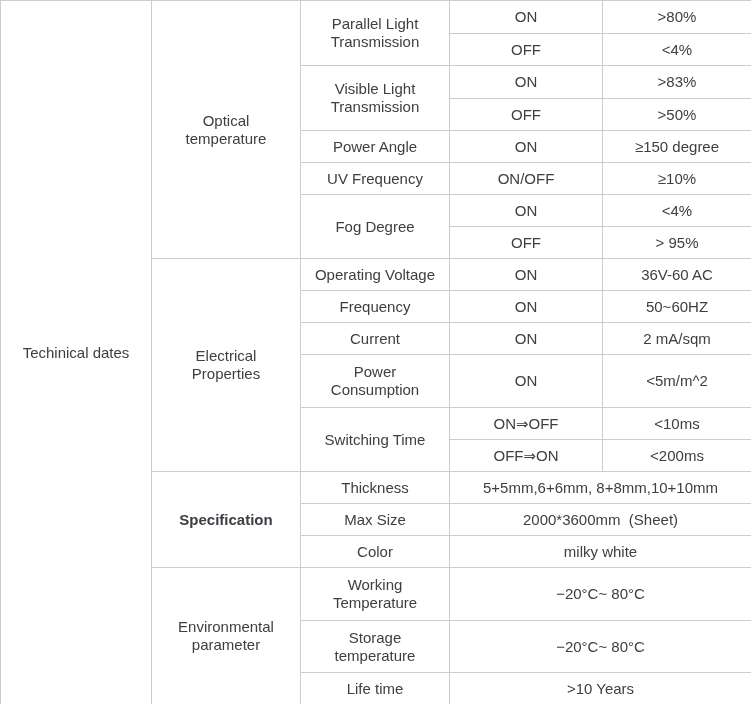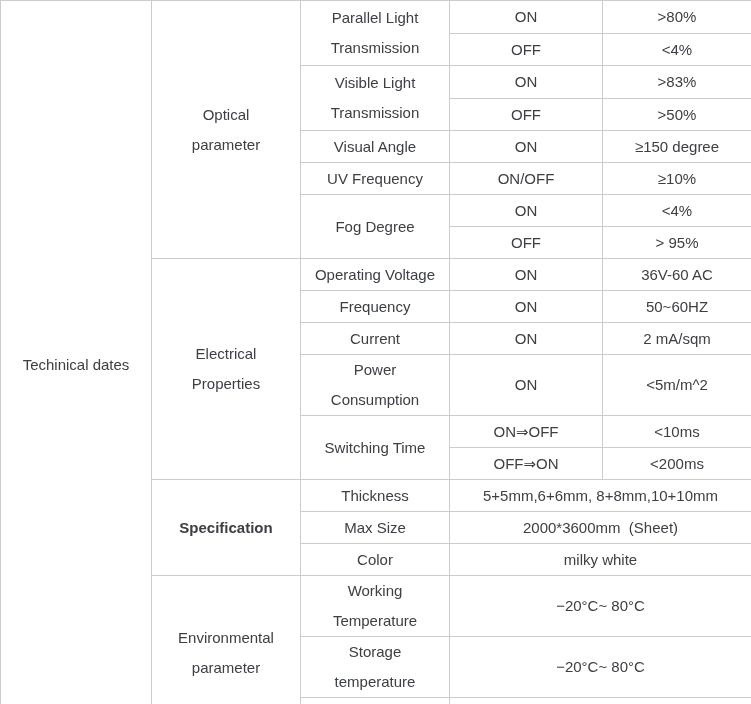--- a/index.html
+++ b/index.html
@@ -12,21 +12,21 @@
     font-size: 15px;
     color: #3c4045;
   }
   table.spec {
     border-collapse: collapse;
     table-layout: fixed;
     width: 751px;
   }
   table.spec td {
     border: 1px solid #cccccc;
-    line-height: 30px;
+    line-height: 18px;
     white-space: pre-line;
     overflow: hidden;
     padding: 0;
     vertical-align: middle;
     text-align: center;
   }
   
   tr.r33 { height: 33px; }
   tr.r32 { height: 32px; }
   tr.r53 { height: 53px; }
@@ -80,42 +80,42 @@
     <col style="width:149px">
     <col style="width:149px">
     <col style="width:153px">
     <col style="width:149px">
   </colgroup>
   <tbody>
 
     <tr class="r33">
       <td class="rowhdr" rowspan="20">Techinical dates</td>
       <td class="cat cat-optical" rowspan="8">Optical
-parameter</td>
+temperature</td>
       <td class="param" rowspan="2">Parallel Light
 Transmission</td>
       <td class="state">ON</td>
       <td class="value">&gt;80%</td>
     </tr>
     <tr class="r32">
       <td class="state">OFF</td>
       <td class="value">&lt;4%</td>
     </tr>
     <tr class="r33">
       <td class="param" rowspan="2">Visible Light
 Transmission</td>
       <td class="state">ON</td>
       <td class="value">&gt;83%</td>
     </tr>
     <tr class="r32">
       <td class="state">OFF</td>
       <td class="value">&gt;50%</td>
     </tr>
     <tr class="r32">
-      <td class="param">Visual Angle</td>
+      <td class="param">Power Angle</td>
       <td class="state">ON</td>
       <td class="value">≥150 degree</td>
     </tr>
     <tr class="r32">
       <td class="param">UV Frequency</td>
       <td class="state">ON/OFF</td>
       <td class="value">≥10%</td>
     </tr>
     <tr class="r32">
       <td class="param param-top" rowspan="2">Fog Degree</td>

